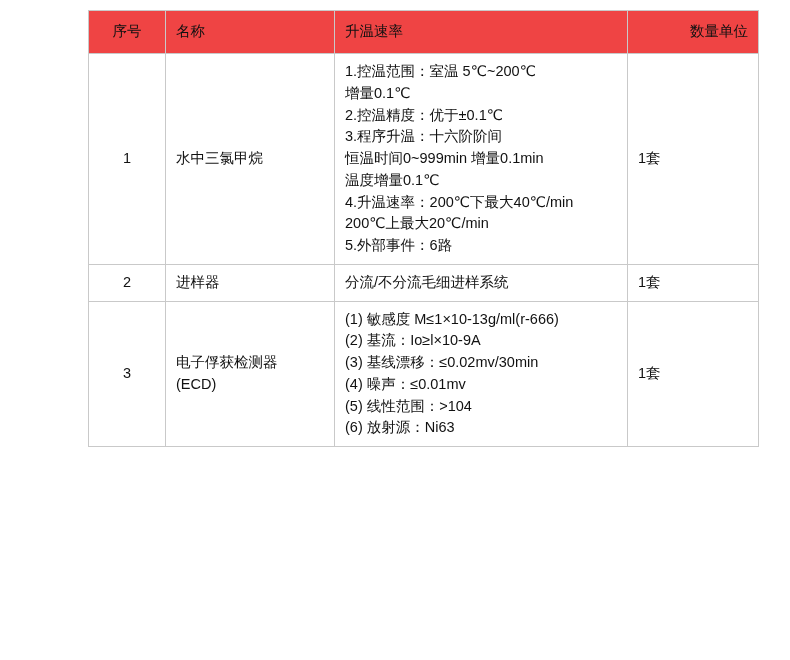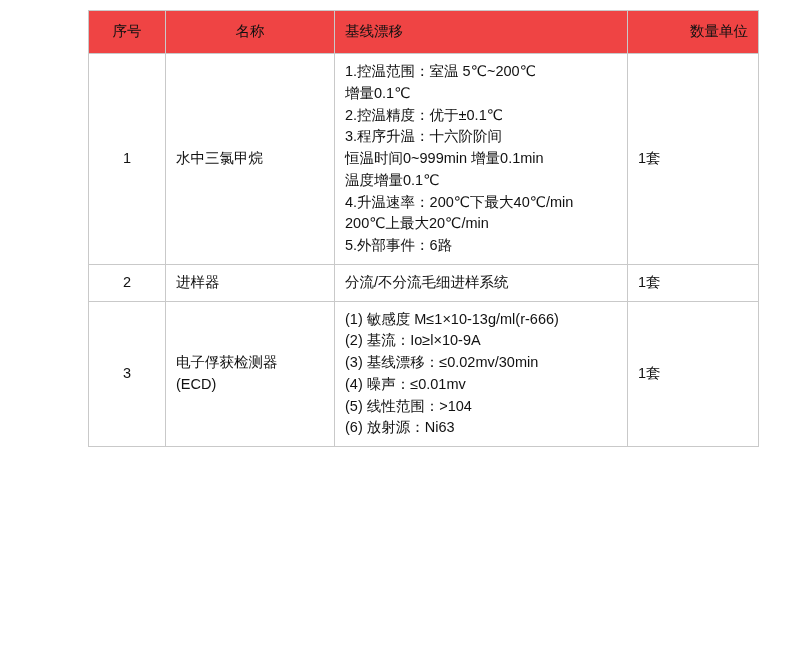--- a/index.html
+++ b/index.html
@@ -45,38 +45,38 @@
     vertical-align: middle;
     line-height: 1.5;
   }
   thead th {
     font-weight: normal;
     text-align: left;
     height: 28px;
     background: #ef4444;
   }
   .col-no   { width: 56px;  text-align: center; }
-  .col-name { width: 148px; text-align: center; }
+  .col-name { width: 148px; text-align: left; }
   .col-spec { width: 272px; text-align: left; }
   .col-qty  { width: 110px; text-align: right; }
   td.cell-no  { text-align: center; }
   td.cell-qty { text-align: left; border-radius: 9px; }
   .multiline { white-space: pre-line; }
   .nowrap-title { white-space: nowrap; }
 </style>
 </head>
 <body>
 
 <div class="page">
   <table class="spec-table">
     <thead>
       <tr>
         <th class="col-no">序号</th>
         <th class="col-name">名称</th>
-        <th class="col-spec">基线漂移</th>
+        <th class="col-spec">升温速率</th>
         <th class="col-qty">数量单位</th>
       </tr>
     </thead>
     <tbody>
       <tr>
         <td class="cell-no">1</td>
         <td class="multiline">水中三氯甲烷</td>
         <td class="multiline">1.控温范围：室温 5℃~200℃
 增量0.1℃
 2.控温精度：优于±0.1℃

